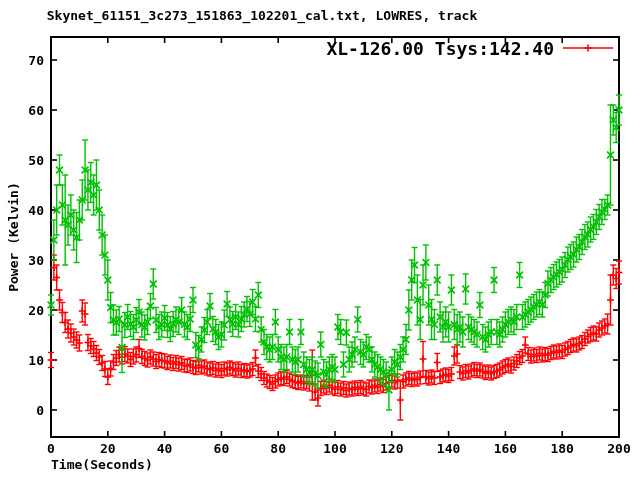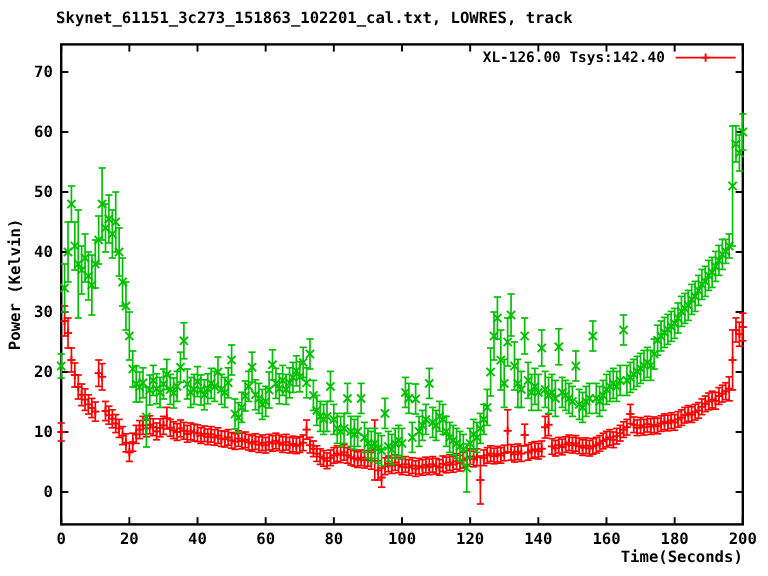--- a/index.html
+++ b/index.html
@@ -5,31 +5,31 @@
   html,body{margin:0;padding:0;background:#fff;}
   .canvas{
     position:relative;width:640px;height:480px;background:#ffffff;overflow:hidden;
     font-family:"DejaVu Sans Mono","Liberation Mono",monospace;font-weight:bold;color:#000;
   }
   .chart-title{
     position:absolute;left:0;top:8px;width:524px;text-align:center;
     font-size:13px;letter-spacing:0px;white-space:pre;
   }
   .xlabel{
-    position:absolute;left:51px;top:457px;width:568px;text-align:right;font-size:13px;
+    position:absolute;left:51px;top:457px;width:568px;text-align:left;font-size:13px;
   }
   .ylabel{
     position:absolute;left:-87px;top:230px;width:200px;height:14px;text-align:center;
     font-size:13px;transform:rotate(-90deg);
   }
   .legend{
     position:absolute;top:41px;right:26px;display:flex;flex-direction:column;gap:1px;
   }
   .legend-row{display:flex;align-items:center;justify-content:flex-end;height:14px;}
-  .legend-label{font-size:12px;white-space:pre;margin-right:8px;}
+  .legend-label{font-size:18px;white-space:pre;margin-right:8px;}
   .legend-sample{width:52px;height:12px;display:block;}
   svg text{font-family:"DejaVu Sans Mono","Liberation Mono",monospace;font-weight:bold;font-size:13px;fill:#000;}
 </style>
 </head>
 <body>
 
 <div class="canvas">
   <div class="chart-title">Skynet_61151_3c273_151863_102201_cal.txt, LOWRES, track</div>
 
   <svg id="plot" width="640" height="480" style="position:absolute;left:0;top:0;">

